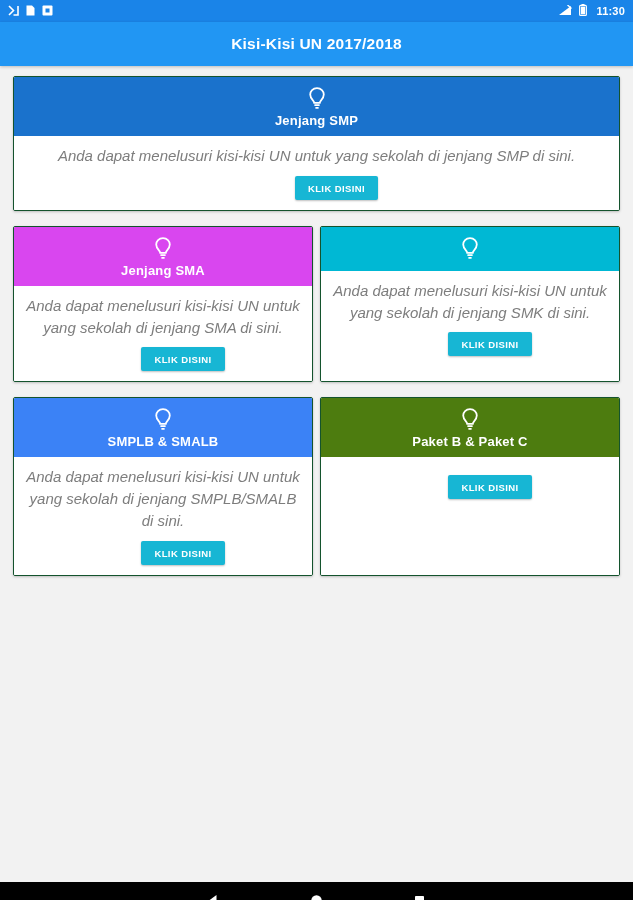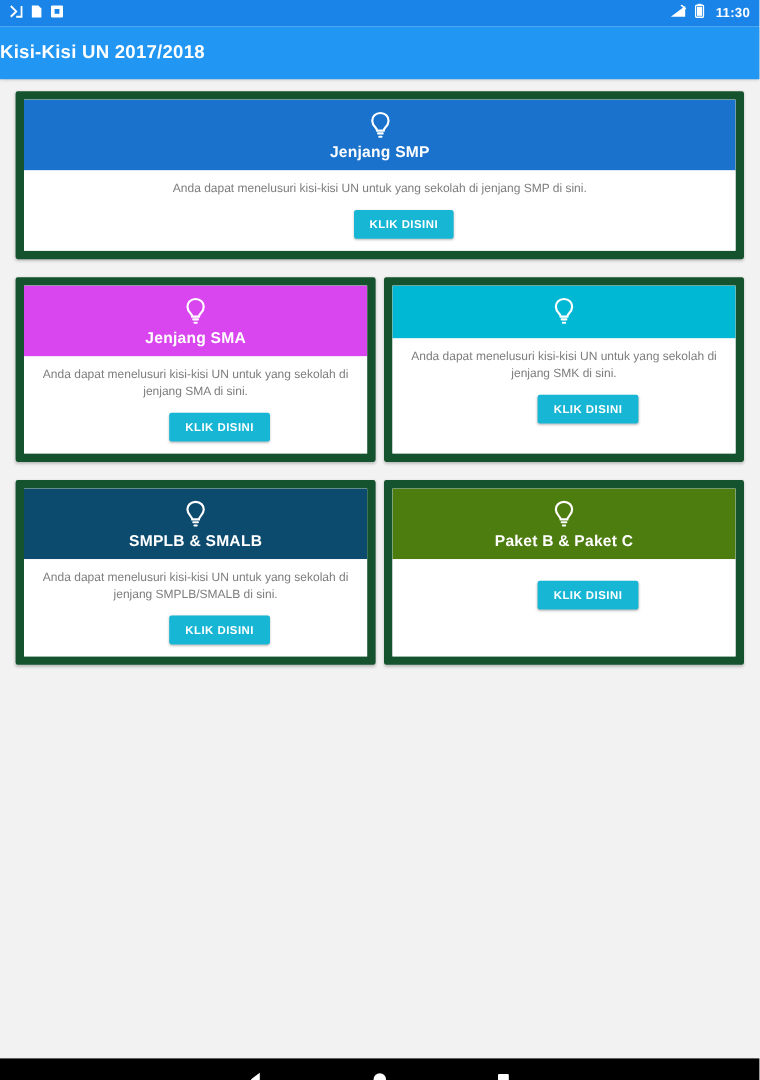--- a/index.html
+++ b/index.html
@@ -33,21 +33,21 @@
     color: #ffffff;
     margin-left: 2px;
   }
 
   
   .app-bar {
     height: 44px;
     background: #2196f3;
     display: flex;
     align-items: center;
-    justify-content: flex-start;
+    justify-content: center;
     box-shadow: 0 1px 3px rgba(0,0,0,0.22);
     position: relative;
     z-index: 5;
   }
   .app-bar-title {
     color: #ffffff;
     font-size: 15.5px;
     font-weight: bold;
     letter-spacing: 0.2px;
   }
@@ -60,21 +60,21 @@
   }
   .row {
     display: flex;
     gap: 7px;
     margin-bottom: 15px;
   }
   .row.single { display: block; }
 
   .card {
     background: #ffffff;
-    border: 7px solid #14532d;
+    border: 1px solid #14532d;
     border-radius: 2px;
     box-shadow: 0 1px 2.5px rgba(0,0,0,0.22);
     overflow: hidden;
     flex: 1 1 0;
     min-width: 0;
     display: flex;
     flex-direction: column;
   }
 
   .card-header {
@@ -97,22 +97,23 @@
 
   .card-body {
     padding: 9px 8px 10px 8px;
     text-align: center;
     background: #ffffff;
     flex: 1;
   }
   .card-desc {
     display: block;
     color: #7d7d7d;
-    font-size: 10px;
+    font-size: 15px;
     line-height: 1.45;
+    font-style: italic;
   }
   .klik-btn {
     display: inline-block;
     margin-top: 9px;
     background: #17b6d4;
     color: #ffffff;
     border: none;
     border-radius: 2px;
     padding: 7px 13px 6px 13px;
     font-family: "Liberation Sans", sans-serif;
@@ -230,21 +231,21 @@
       </div>
       <div class="card-body">
         <span class="card-desc">Anda dapat menelusuri kisi-kisi UN untuk yang sekolah di jenjang SMK di sini.</span>
         <button class="klik-btn">KLIK DISINI</button>
       </div>
     </div>
   </div>
 
   <div class="row">
     <div class="card">
-      <div class="card-header" style="background:#0c4a6e">
+      <div class="card-header" style="background:#3b82f6">
         <span class="bulb-wrap">
           <svg width="22" height="24" viewBox="0 0 22 24">
             <path d="M11 2.2 C6.9 2.2 4.2 5.1 4.2 8.6 C4.2 11.1 5.6 12.9 6.9 14.3 C7.7 15.2 8.1 15.9 8.2 16.8 L13.8 16.8 C13.9 15.9 14.3 15.2 15.1 14.3 C16.4 12.9 17.8 11.1 17.8 8.6 C17.8 5.1 15.1 2.2 11 2.2 Z" fill="none" stroke="#ffffff" stroke-width="1.8"></path>
             <rect x="8.2" y="18.3" width="5.6" height="1.7" rx="0.8" fill="#ffffff"></rect>
             <rect x="9.2" y="21.1" width="3.6" height="1.6" rx="0.8" fill="#ffffff"></rect>
           </svg>
         </span>
         <span class="card-title">SMPLB &amp; SMALB</span>
       </div>
       <div class="card-body">

